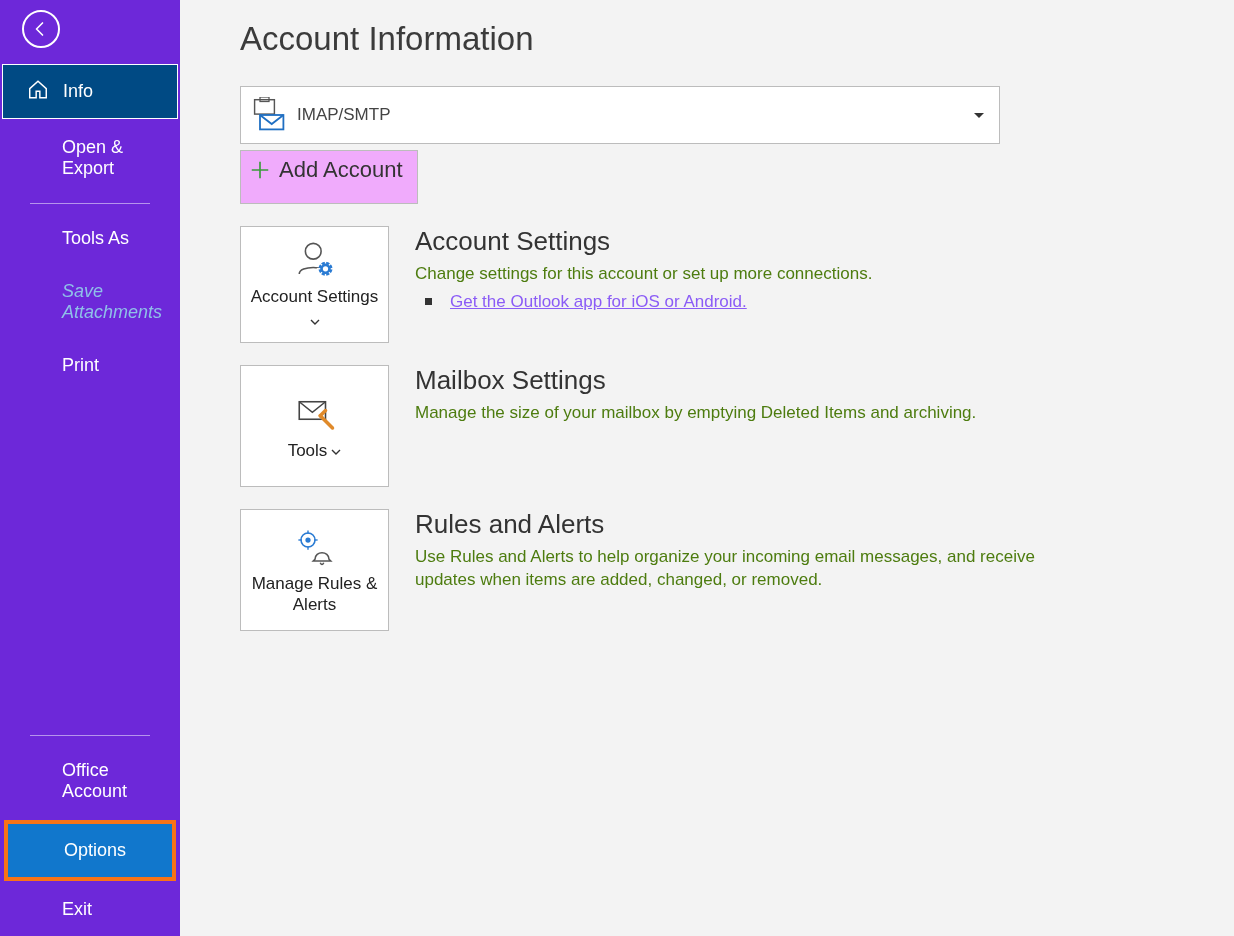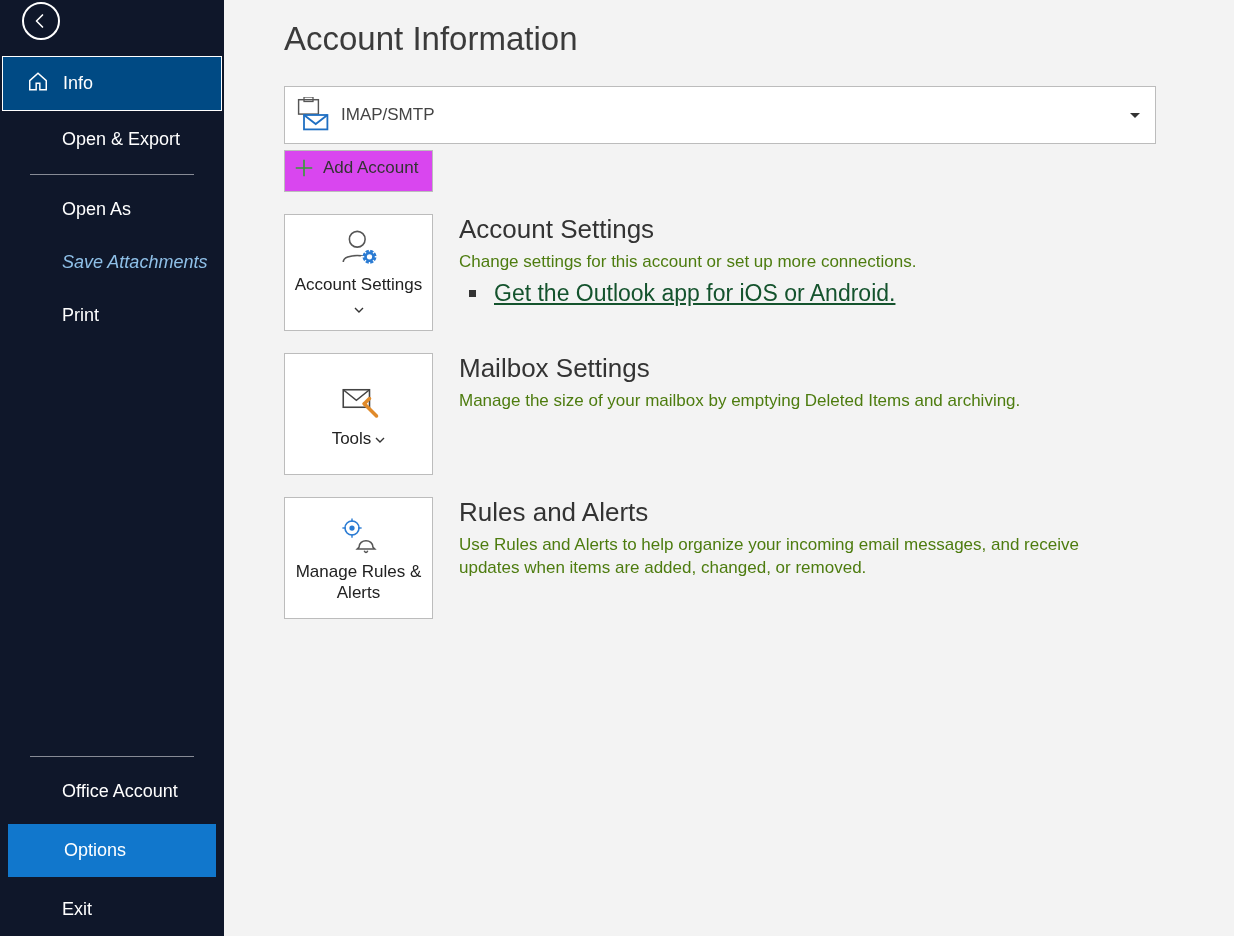--- a/index.html
+++ b/index.html
@@ -7,25 +7,26 @@
     font-family: "Segoe UI", Arial, sans-serif;
     font-size: 14px;
     background: #f3f3f3;
     width: 1234px;
     height: 936px;
     overflow: hidden;
     display: flex;
   }
   
   .sidebar {
-    width: 224px;
-    background: #0f172a;
+    width: 180px;
+    background: #6d28d9;
     color: #fff;
     display: flex;
     flex-direction: column;
+    padding-top: 8px;
   }
   .back-btn {
     width: 38px; height: 38px;
     border: 2px solid #fff;
     border-radius: 50%;
     margin: 2px 0 14px 22px;
     display: flex; align-items: center; justify-content: center;
     cursor: pointer;
   }
   .back-btn svg { width: 18px; height: 18px; }
@@ -44,21 +45,21 @@
     padding-left: 60px;
   }
   .nav-item.selected .home-icon {
     position: absolute; left: 24px; top: 50%; transform: translateY(-50%);
   }
   .nav-item.hovered {
     background: #1177cc;
     margin: 2px 8px;
   }
   .highlight-box {
-    border: 4px solid #0f172a;
+    border: 4px solid #f97316;
     margin: 2px 4px;
     padding: 0;
   }
   .highlight-box .nav-item.hovered { margin: 0; }
   .divider {
     border: none; border-top: 1px solid rgba(255,255,255,0.5);
     margin: 8px 30px;
   }
   .divider.long { margin: 16px 30px 8px 30px; }
   .flex-spacer { flex: 1; }
@@ -70,36 +71,36 @@
     background: #f3f3f3;
     overflow: auto;
   }
   .page-title {
     font-size: 33px;
     font-weight: 300;
     color: #3b3b3b;
     margin: 20px 0 28px 0;
   }
   .account-selector {
-    width: 872px;
+    width: 760px;
     border: 1px solid #bcbcbc;
     background: #fff;
     display: flex;
     align-items: center;
     padding: 10px 14px 10px 10px;
     cursor: pointer;
   }
   .account-selector .acc-icon { width: 36px; height: 36px; margin-right: 10px; flex-shrink:0; }
   .account-type { font-size: 17px; color: #444; }
   .drop-caret { margin-left: auto; }
   .add-account-btn {
     display: inline-flex; align-items: center;
-    border: 1px solid #bcbcbc; background: #d946ef;
-    margin-top: 6px; padding: 6px 14px 12px 8px;
-    font-size: 17px; color: #333; cursor: pointer;
+    border: 1px solid #bcbcbc; background: #f0abfc;
+    margin-top: 6px; padding: 6px 14px 20px 8px;
+    font-size: 22px; color: #333; cursor: pointer;
   }
   .plus-icon { width: 22px; height: 22px; margin-right: 8px; }
 
   .section-row {
     display: flex; align-items: flex-start;
     margin-top: 22px;
   }
   .section-card {
     width: 149px; min-height: 116px;
     border: 1px solid #bcbcbc; background: #fff;
@@ -115,21 +116,21 @@
     font-size: 17px; color: #222; line-height: 1.2;
     display: flex; align-items: center; gap: 4px; flex-wrap: wrap; justify-content:center;
   }
   .section-text { max-width: 660px; }
   .section-heading {
     font-size: 26px; font-weight: 400; color: #333; margin-bottom: 6px;
   }
   .section-desc { font-size: 17px; color: #4d7c0f; margin-bottom: 6px; line-height:1.35;}
   .bullet-row { display:flex; align-items:center; margin-top:4px; margin-left:10px;}
   .bullet-sq { width:7px; height:7px; background:#333; margin-right:18px;}
-  .app-link { color:#14532d; text-decoration: underline; font-size:23px; cursor:pointer;}
+  .app-link { color:#8b5cf6; text-decoration: underline; font-size:17px; cursor:pointer;}
   .chev-sm { display:inline-block; }
 </style>
 </head>
 <body>
 
 <div class="sidebar">
   <div class="back-btn">
     <svg viewBox="0 0 24 24">
       <path d="M14 4 L6 12 L14 20" stroke="#fff" stroke-width="2.2" fill="none" stroke-linecap="round" stroke-linejoin="round"></path>
     </svg>
@@ -144,21 +145,21 @@
     <span>Info</span>
   </div>
 
   <div class="nav-item">
     <span>Open &amp; Export</span>
   </div>
 
   <hr class="divider">
 
   <div class="nav-item">
-    <span>Open As</span>
+    <span>Tools As</span>
   </div>
   <div class="nav-item disabled">
     <span>Save Attachments</span>
   </div>
   <div class="nav-item">
     <span>Print</span>
   </div>
 
   <div class="flex-spacer"></div>
 

